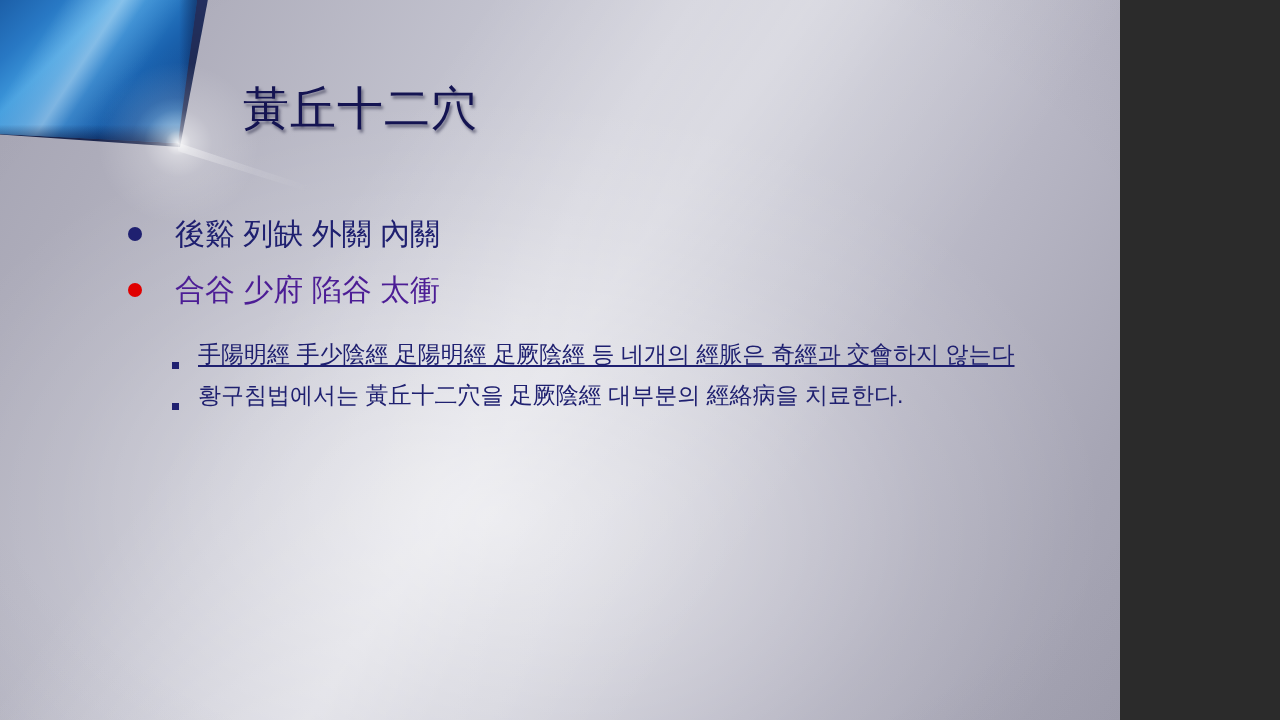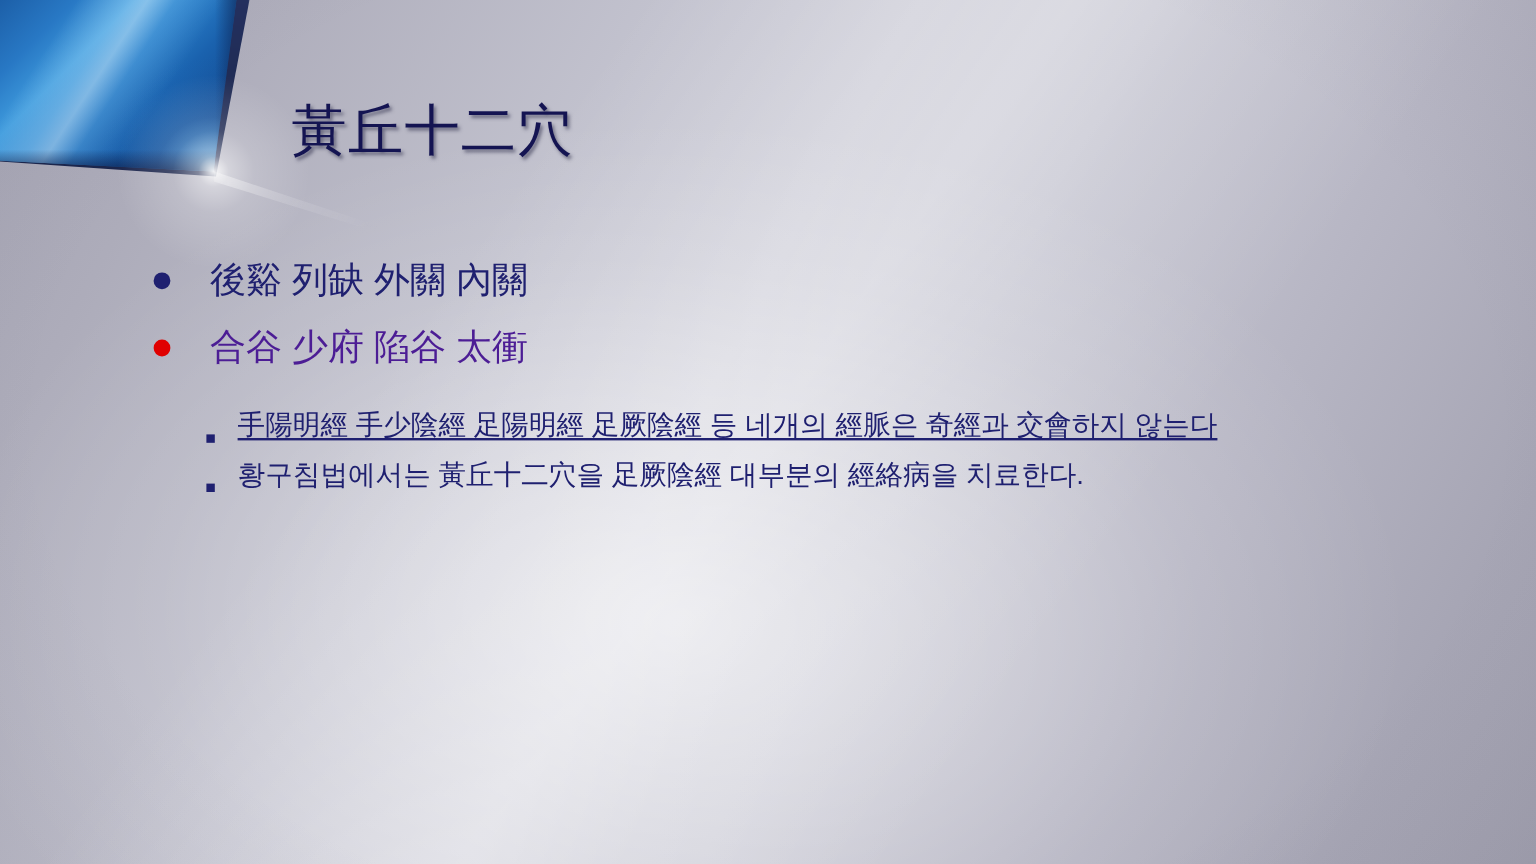--- a/index.html
+++ b/index.html
@@ -3,21 +3,21 @@
 <meta charset="utf-8">
 <title>Presentation Slide</title>
 <style>
   html, body {
     margin: 0;
     padding: 0;
     background: #2b2b2b;
   }
   #slide {
     position: relative;
-    width: 1280px;
+    width: 1120px;
     height: 720px;
     overflow: hidden;
     font-family: "Liberation Sans", "DejaVu Sans", sans-serif;
     background-color: #b9b9c6;
   }
 
   
   .bg-base {
     position: absolute;
     inset: 0;

